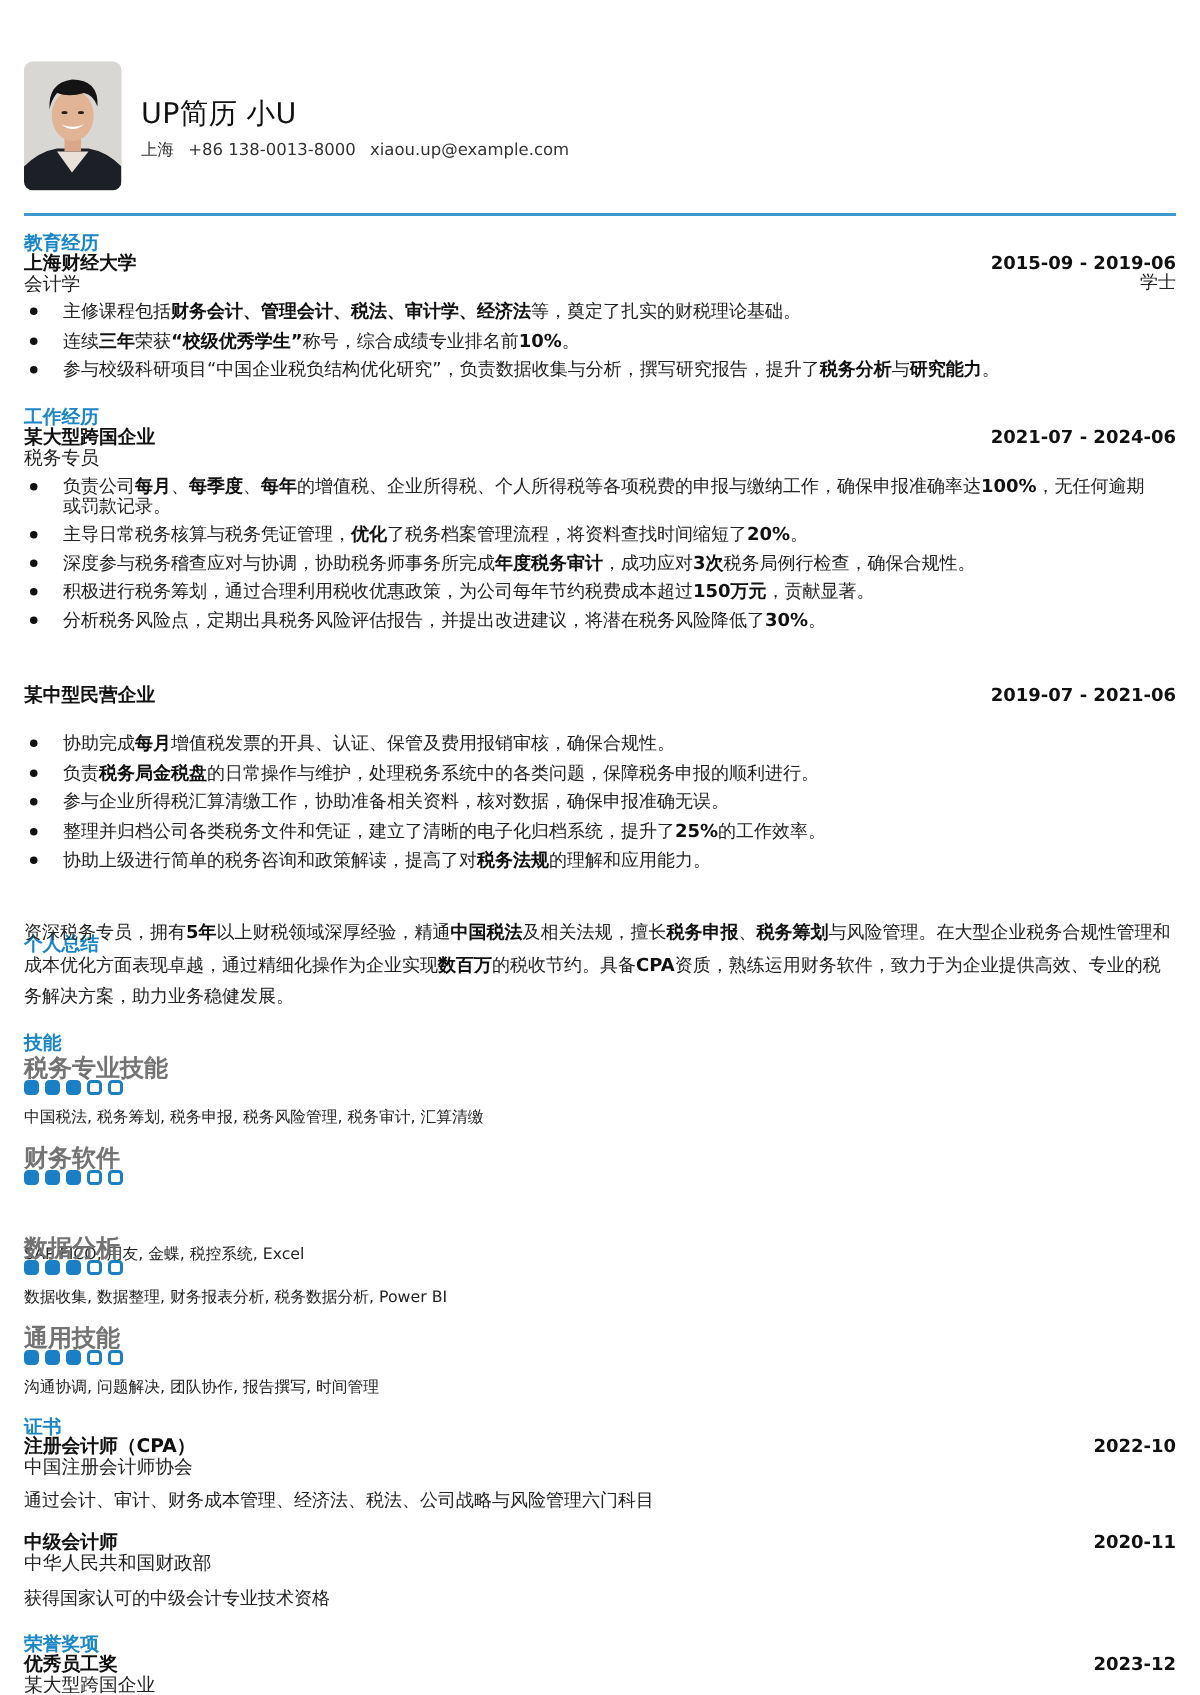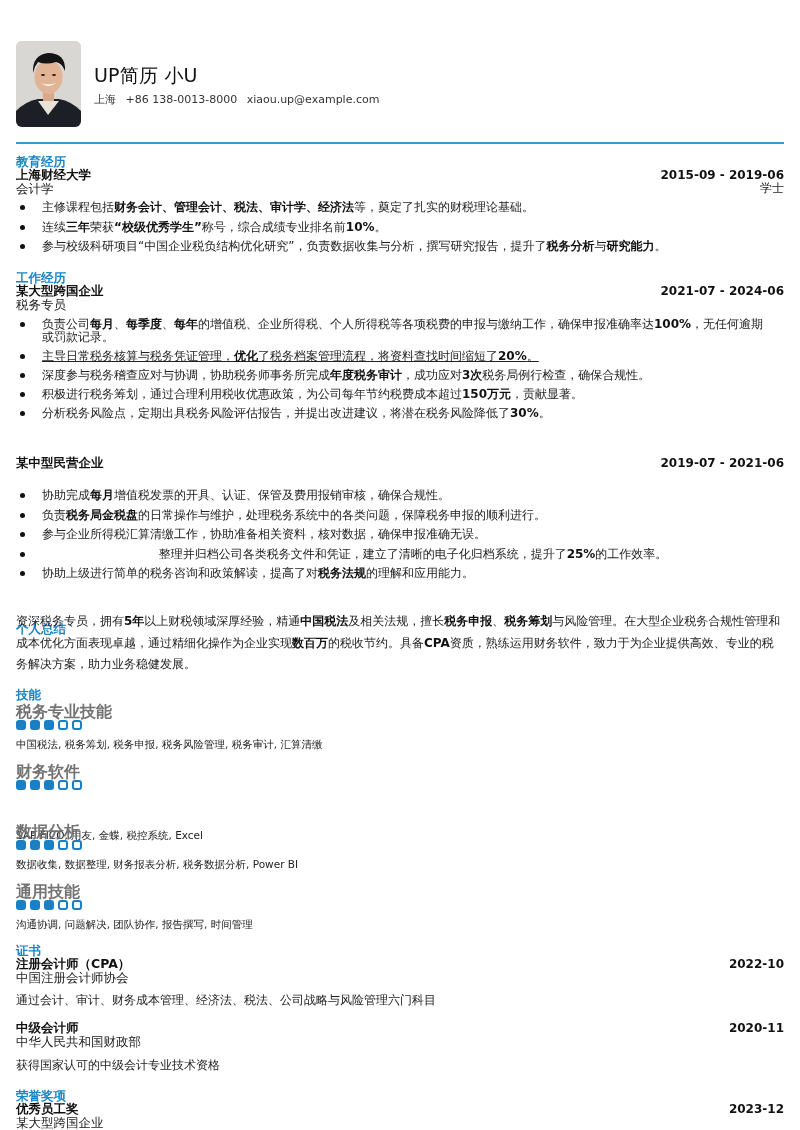--- a/index.html
+++ b/index.html
@@ -80,35 +80,35 @@
     </ul>
 
   <div class="section-title" style="top:271px">工作经历</div>
   <div class="row" style="top:284px">
     <div class="entry-title">某大型跨国企业</div>
     <div class="entry-sub">税务专员</div>
     <div class="date">2021-07 - 2024-06</div>
   </div>
   <ul class="bullets" style="top:318px;padding-right:16px">
       <li>负责公司<b>每月</b>、<b>每季度</b>、<b>每年</b>的增值税、企业所得税、个人所得税等各项税费的申报与缴纳工作，确保申报准确率达<b>100%</b>，无任何逾期或罚款记录。</li>
-      <li style="margin-top: 6px; text-decoration: underline;">主导日常税务核算与税务凭证管理，<b>优化</b>了税务档案管理流程，将资料查找时间缩短了<b>20%</b>。</li>
+      <li style="margin-top: 6px;">主导日常税务核算与税务凭证管理，<b>优化</b>了税务档案管理流程，将资料查找时间缩短了<b>20%</b>。</li>
       <li style="margin-top: 6px;">深度参与税务稽查应对与协调，协助税务师事务所完成<b>年度税务审计</b>，成功应对<b>3次</b>税务局例行检查，确保合规性。</li>
       <li style="margin-top: 6px;">积极进行税务筹划，通过合理利用税收优惠政策，为公司每年节约税费成本超过<b>150万元</b>，贡献显著。</li>
       <li style="margin-top: 6px;">分析税务风险点，定期出具税务风险评估报告，并提出改进建议，将潜在税务风险降低了<b>30%</b>。</li>
     </ul>
 
   <div class="row" style="top:456px">
     <div class="entry-title">某中型民营企业</div>
     <div class="date">2019-07 - 2021-06</div>
   </div>
   <ul class="bullets" style="top:489px">
       <li>协助完成<b>每月</b>增值税发票的开具、认证、保管及费用报销审核，确保合规性。</li>
       <li style="margin-top: 6.5px;">负责<b>税务局金税盘</b>的日常操作与维护，处理税务系统中的各类问题，保障税务申报的顺利进行。</li>
       <li style="margin-top: 6.5px;">参与企业所得税汇算清缴工作，协助准备相关资料，核对数据，确保申报准确无误。</li>
-      <li style="margin-top: 6.5px; text-align: center;">整理并归档公司各类税务文件和凭证，建立了清晰的电子化归档系统，提升了<b>25%</b>的工作效率。</li>
+      <li style="margin-top: 6.5px;">整理并归档公司各类税务文件和凭证，建立了清晰的电子化归档系统，提升了<b>25%</b>的工作效率。</li>
       <li style="margin-top: 6.5px;">协助上级进行简单的税务咨询和政策解读，提高了对<b>税务法规</b>的理解和应用能力。</li>
     </ul>
 
   <div class="section-title" style="top:622px">个人总结</div>
   <div class="summary" style="top:611px">资深税务专员，拥有<b>5年</b>以上财税领域深厚经验，精通<b>中国税法</b>及相关法规，擅长<b>税务申报</b>、<b>税务筹划</b>与风险管理。在大型企业税务合规性管理和成本优化方面表现卓越，通过精细化操作为企业实现<b>数百万</b>的税收节约。具备<b>CPA</b>资质，熟练运用财务软件，致力于为企业提供高效、专业的税务解决方案，助力业务稳健发展。</div>
 
   <div class="section-title" style="top:688px">技能</div>
   <div id="skills">
       <div class="skill-name" style="top: 702px;">税务专业技能</div>
       <div class="dots" style="top: 720px;">

